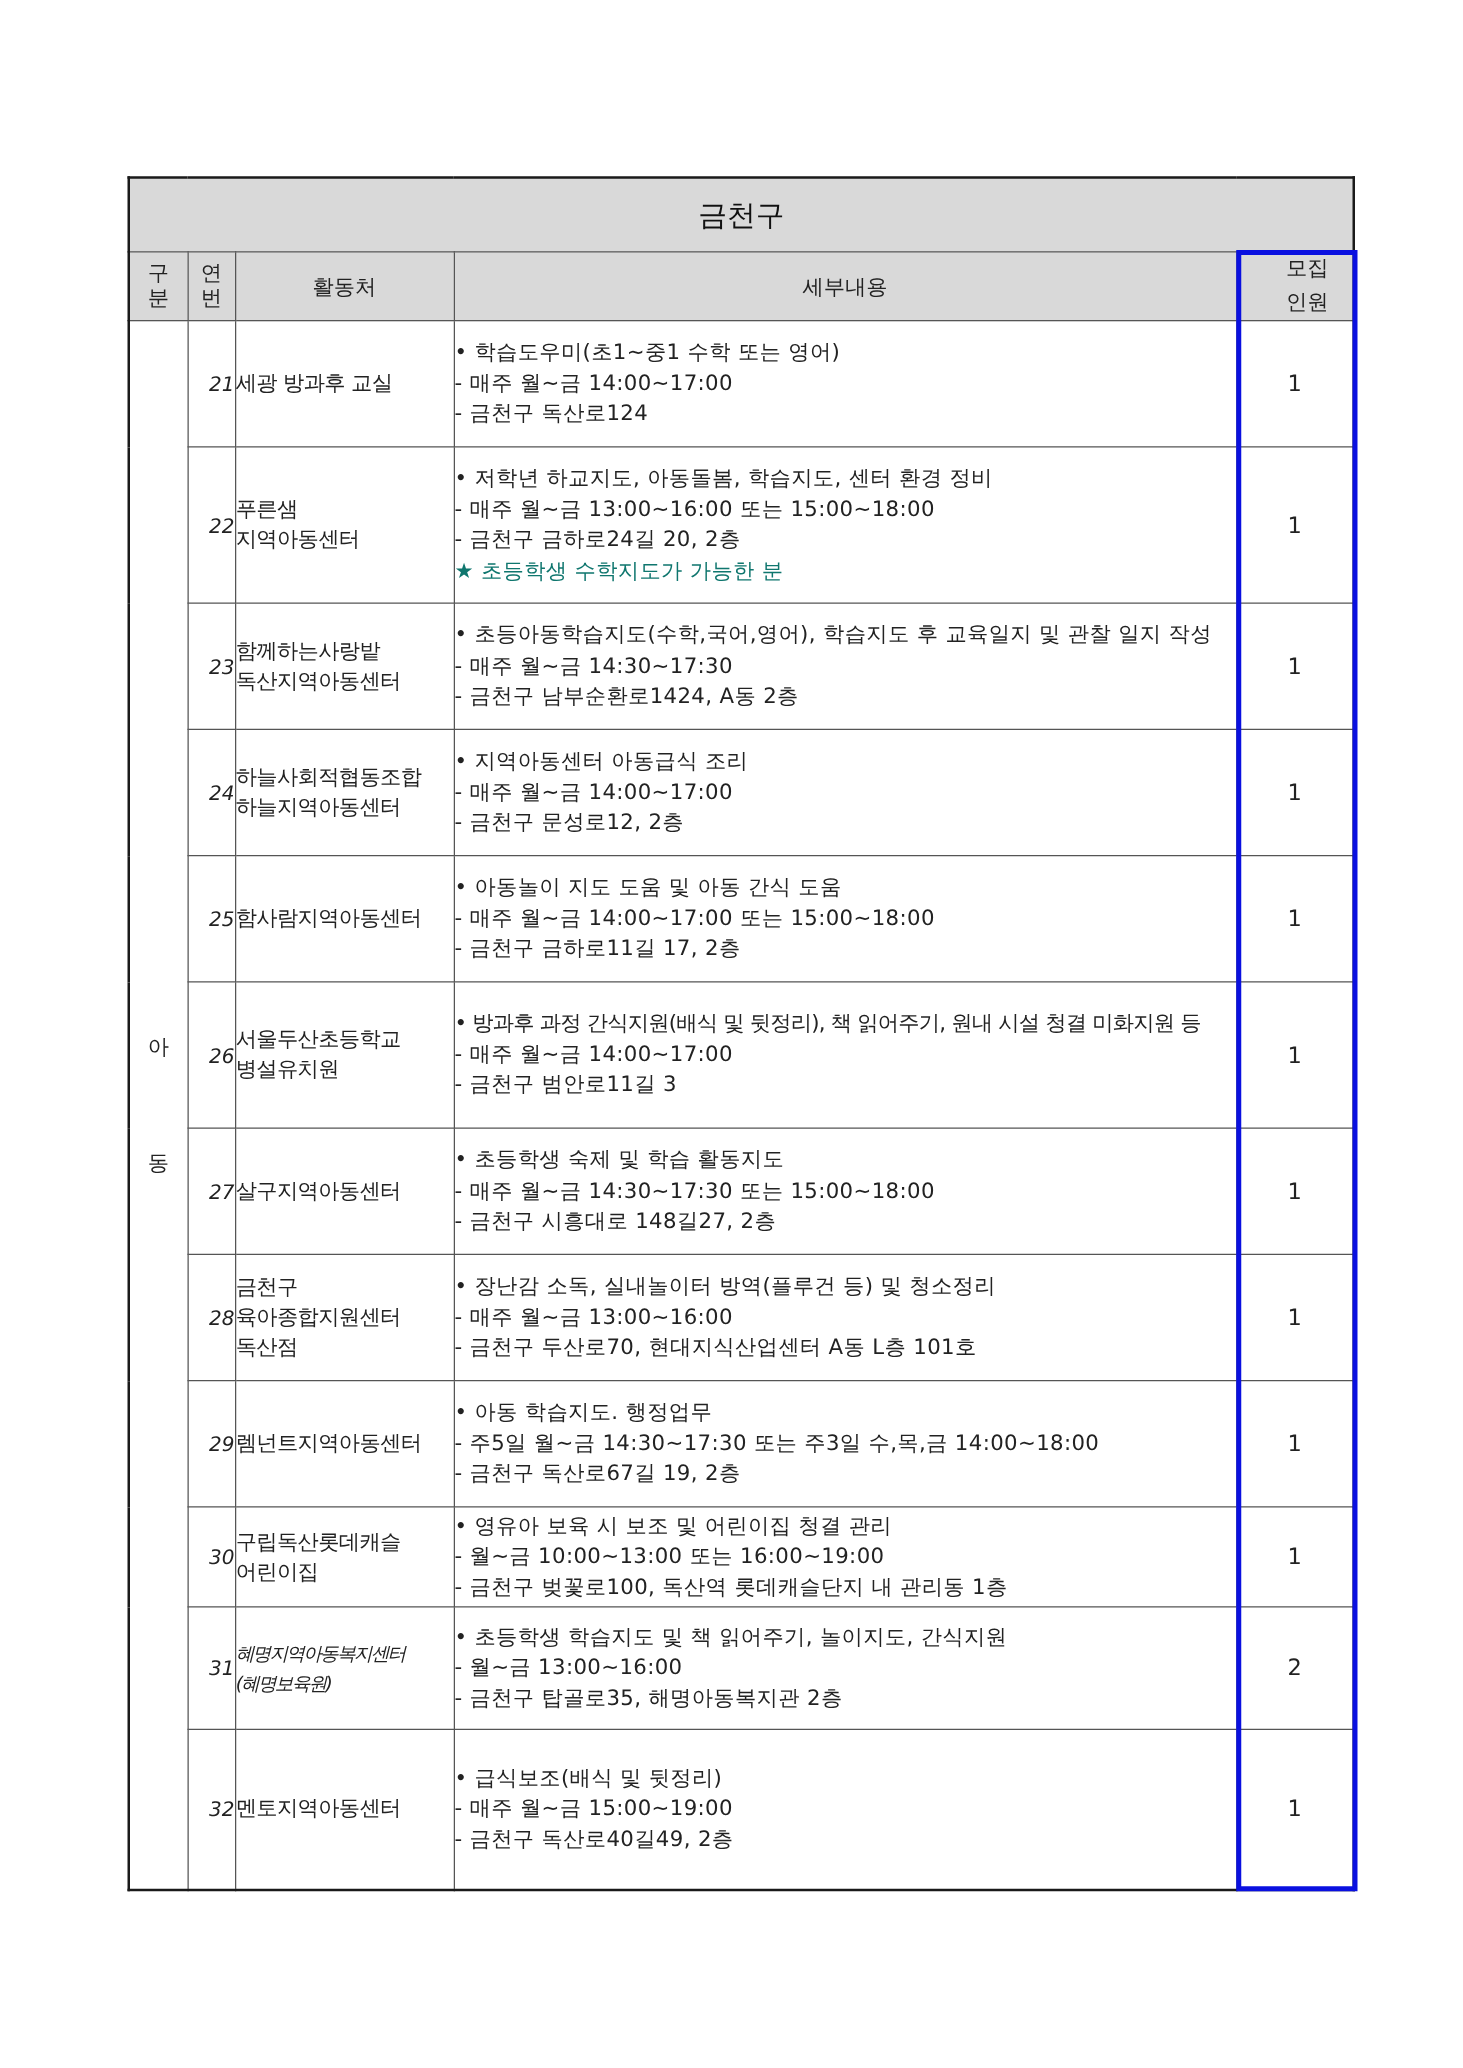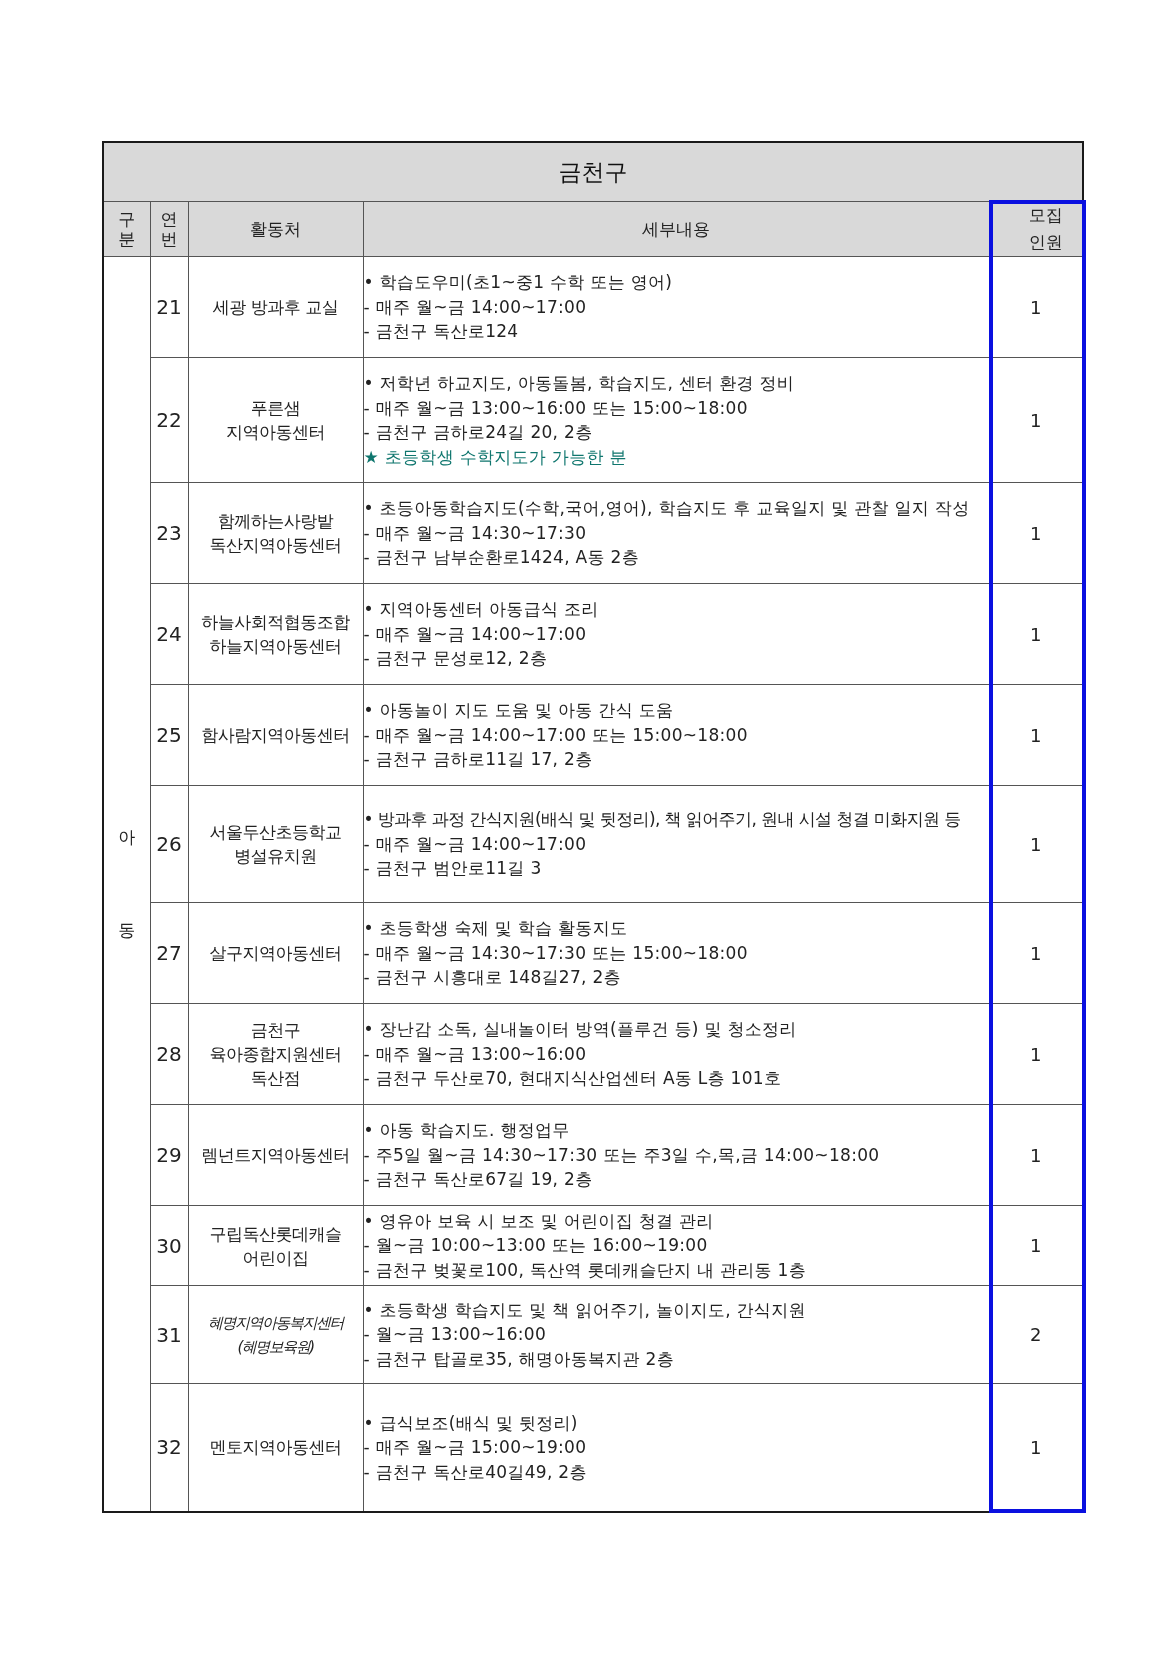--- a/index.html
+++ b/index.html
@@ -68,26 +68,26 @@
       font-size: 17px;
       vertical-align: middle;
     }
     .cat-stack {
       display: flex;
       flex-direction: column;
       align-items: center;
       gap: 70px;
     }
     td.no-cell {
-      text-align: center;
-      font-size: 20px;
+      text-align: right;
+      font-size: 16px;
       padding-right: 3px;
+      font-style: italic;
     }
     td.place-cell {
-      text-align: center;
       font-size: 17px;
       line-height: 24px;
       padding: 0 4px;
       white-space: pre-line;
       letter-spacing: -0.5px;
     }
     td.place-cell.narrow {
       font-size: 15px;
       letter-spacing: -1.5px;
       font-style: italic;

